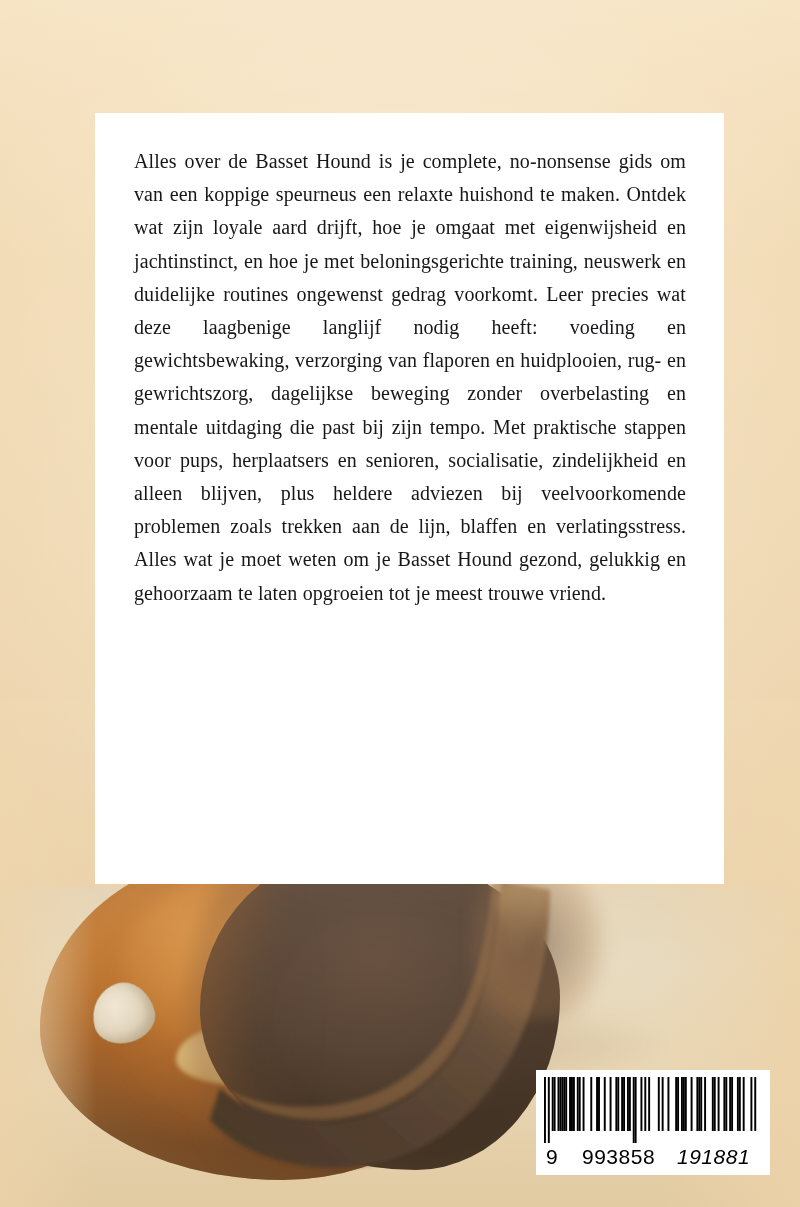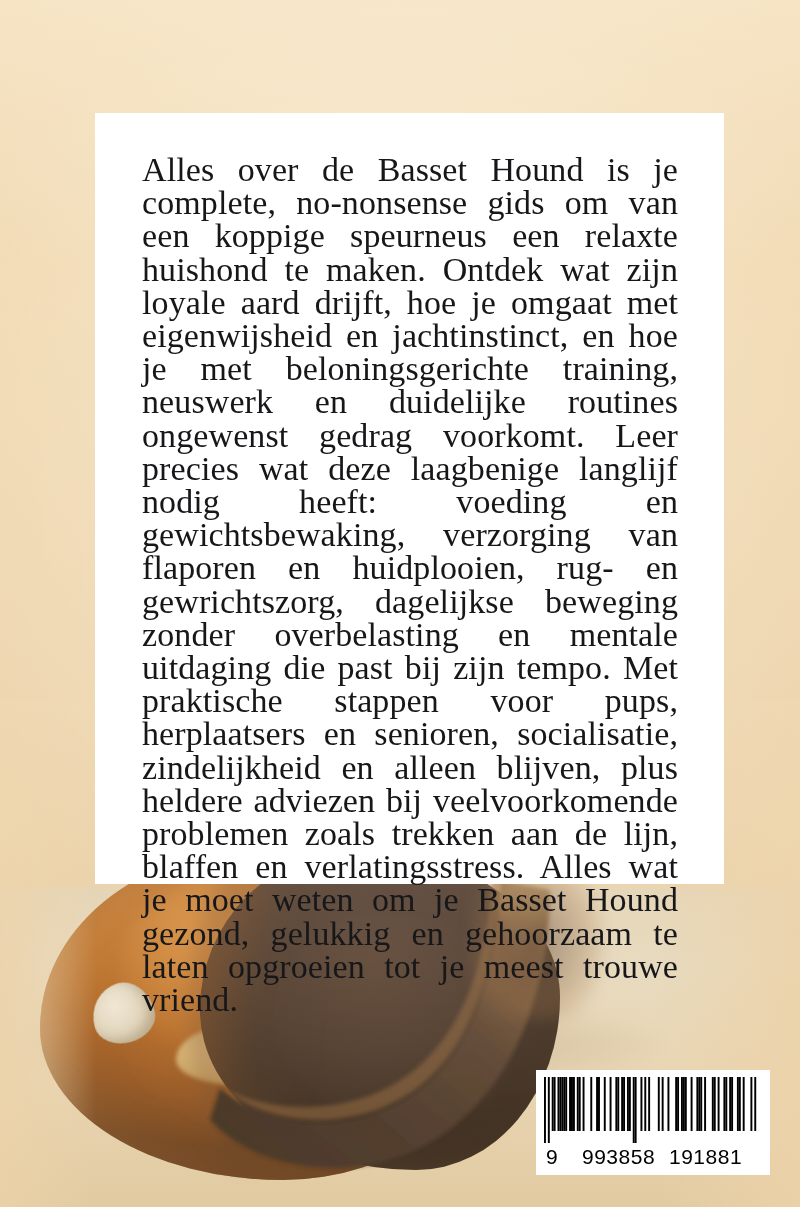--- a/index.html
+++ b/index.html
@@ -198,23 +198,23 @@
     position: absolute;
     left: 95px;
     top: 113px;
     width: 629px;
     height: 771px;
     background: #ffffff;
     box-sizing: border-box;
     padding: 24px 30px 0 31px;
   }
   .blurb-text {
-    margin: 16px;
+    margin: 8px;
     font-family: "Liberation Serif", serif;
-    font-size: 34px;
+    font-size: 20px;
     line-height: 33.2px;
     color: #17171a;
     text-align: justify;
     text-justify: inter-word;
     letter-spacing: 0.1px;
     word-spacing: 0.2px;
     hyphens: none;
   }
 
   
@@ -241,21 +241,21 @@
     position: relative;
     height: 26px;
     font-family: "Liberation Sans", sans-serif;
     font-size: 21px;
     color: #000;
     letter-spacing: 0.5px;
     line-height: 26px;
   }
   .bc-d-lead  { position: absolute; left: 2px;   bottom: -1px; }
   .bc-d-left  { position: absolute; left: 38px;  bottom: -1px; }
-  .bc-d-right { position: absolute; left: 125px; bottom: -1px; }
+  .bc-d-right { position: absolute; left: 133px; bottom: -1px; font-style: italic; }
 </style>
 </head>
 <body>
 
 <div class="cover">
 
   <div class="bg-base"></div>
 
   <div class="photo">
     <div class="floor"></div>

